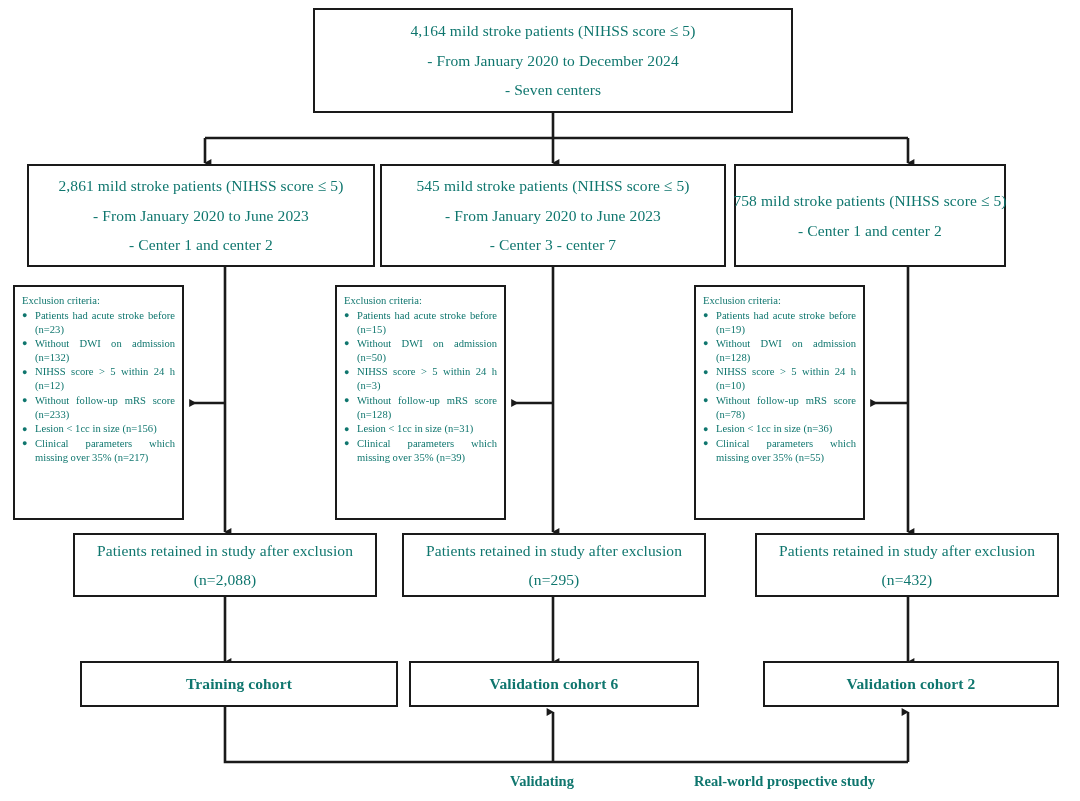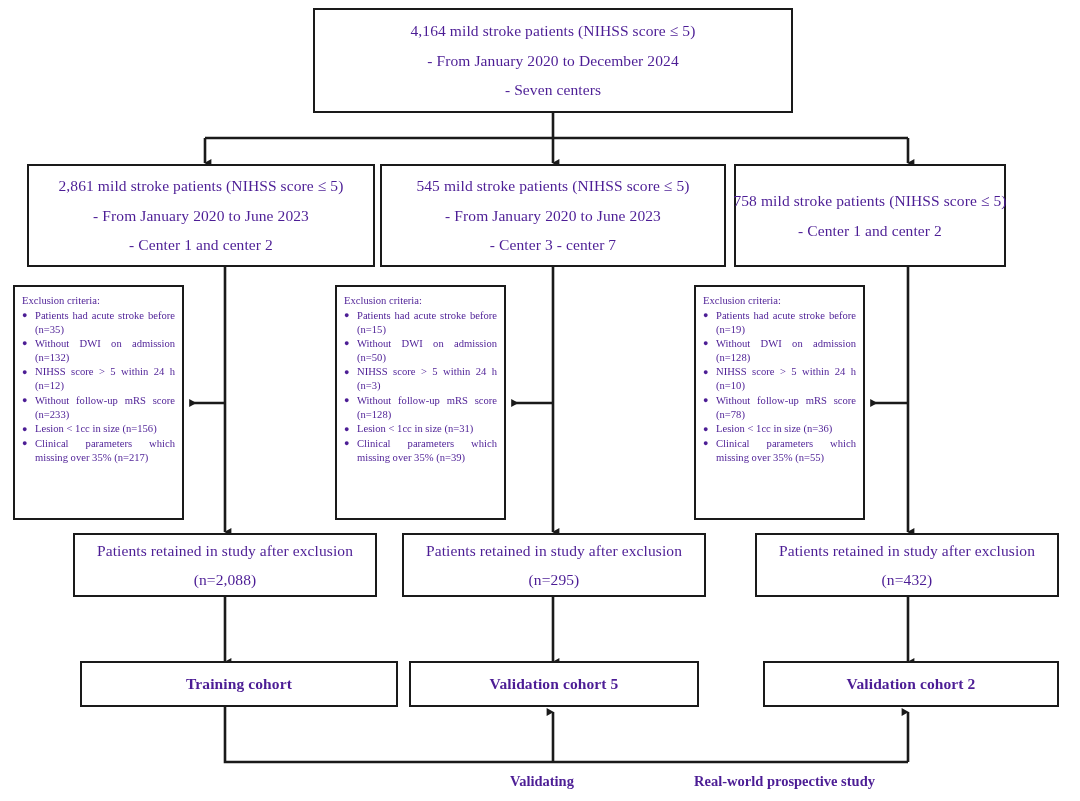--- a/index.html
+++ b/index.html
@@ -6,21 +6,21 @@
     margin: 0;
     padding: 0;
     background: #ffffff;
   }
   #page {
     position: relative;
     width: 1080px;
     height: 801px;
     background: #ffffff;
     font-family: "Liberation Serif", "DejaVu Serif", serif;
-    color: #4c1d95;
+    color: #0f766e;
     overflow: hidden;
   }
   svg.connectors {
     position: absolute;
     left: 0;
     top: 0;
     width: 1080px;
     height: 801px;
     pointer-events: none;
   }
@@ -156,21 +156,21 @@
   </div>
 
   <div class="box stage" style="left:734px; top:164px; width:272px; height:103px;">
     <div class="line">758 mild stroke patients (NIHSS score  ≤  5)</div>
     <div class="line">-   Center 1 and center 2</div>
   </div>
 
   <div class="excl" style="left:13px; top:285px; width:171px; height:235px;">
     <div class="excl-title">Exclusion criteria:</div>
     <ul>
-      <li><span class="bullet">●</span><span>Patients had acute stroke before (n=35)</span></li>
+      <li><span class="bullet">●</span><span>Patients had acute stroke before (n=23)</span></li>
       <li><span class="bullet">●</span><span>Without DWI on admission (n=132)</span></li>
       <li><span class="bullet">●</span><span>NIHSS score &gt; 5 within 24 h (n=12)</span></li>
       <li><span class="bullet">●</span><span>Without follow-up mRS score (n=233)</span></li>
       <li><span class="bullet">●</span><span>Lesion &lt; 1cc in size (n=156)</span></li>
       <li><span class="bullet">●</span><span>Clinical parameters which missing over 35% (n=217)</span></li>
     </ul>
   </div>
 
   <div class="excl" style="left:335px; top:285px; width:171px; height:235px;">
     <div class="excl-title">Exclusion criteria:</div>
@@ -209,21 +209,21 @@
   <div class="box retained" style="left:755px; top:533px; width:304px; height:64px;">
     <div class="line">Patients retained in study after exclusion</div>
     <div class="line">(n=432)</div>
   </div>
 
   <div class="box cohort" style="left:80px; top:661px; width:318px; height:46px;">
     <div class="line">Training cohort</div>
   </div>
 
   <div class="box cohort" style="left:409px; top:661px; width:290px; height:46px;">
-    <div class="line">Validation cohort 5</div>
+    <div class="line">Validation cohort 6</div>
   </div>
 
   <div class="box cohort" style="left:763px; top:661px; width:296px; height:46px;">
     <div class="line">Validation cohort 2</div>
   </div>
 
   <div class="caption" style="left:510px; top:773px;">Validating</div>
   <div class="caption" style="left:694px; top:773px;">Real-world prospective study</div>
 
 </div>

